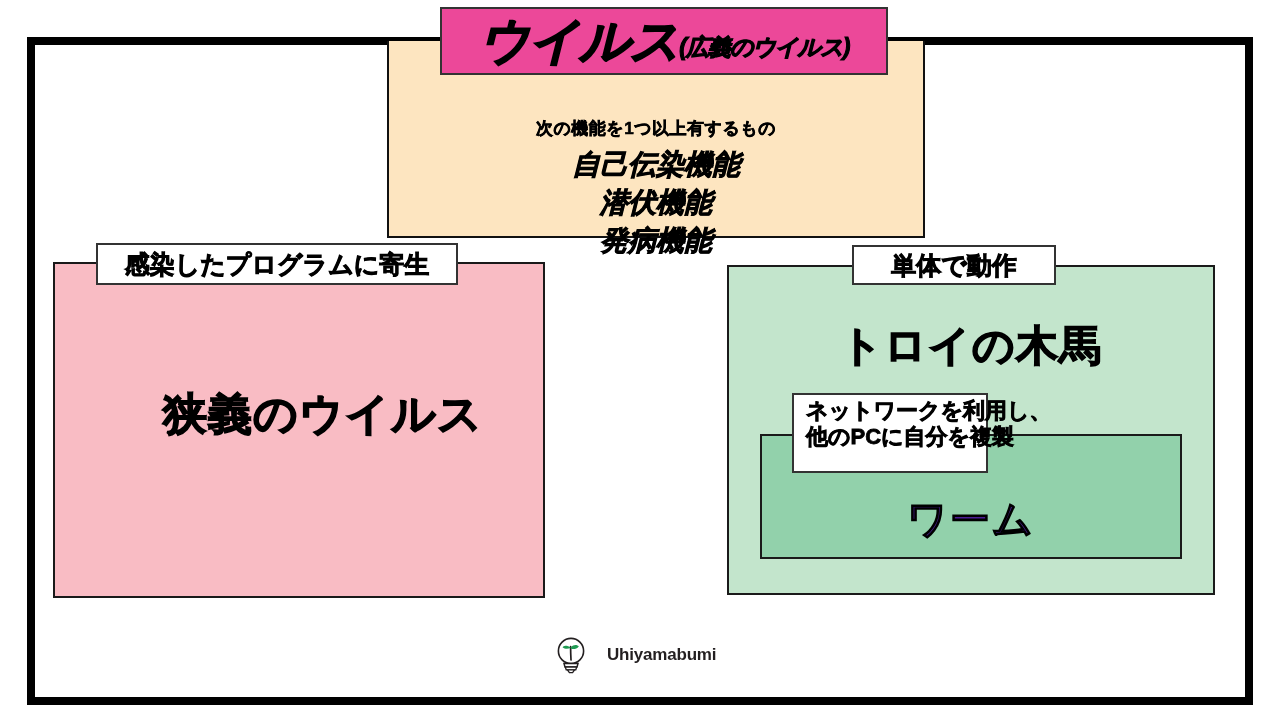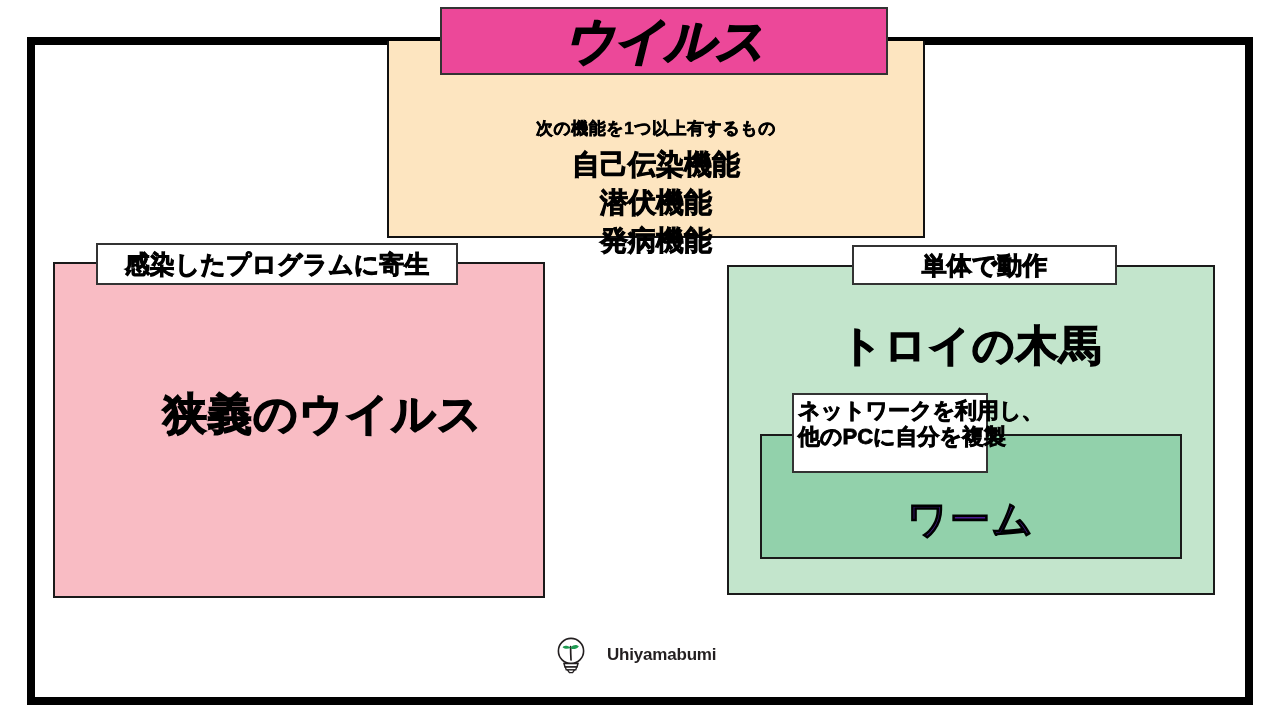--- a/index.html
+++ b/index.html
@@ -49,20 +49,21 @@
   .virus-subtitle {
     margin-top: 76px;
     font-size: 17px;
     font-weight: bold;
     color: #000000;
     letter-spacing: 0.5px;
     -webkit-text-stroke: 0.6px #000;
   }
   .virus-features {
     margin-top: 6px;
+    font-style: italic;
   }
   .virus-feature {
     font-size: 28px;
     font-weight: bold;
     color: #000000;
     line-height: 1.36;
     -webkit-text-stroke: 0.9px #000;
   }
 
   
@@ -151,21 +152,21 @@
     width: 488px;
     height: 330px;
     background: #c3e5cc;
     border: 2px solid #1a1a1a;
     box-sizing: border-box;
   }
   .trojan-label {
     position: absolute;
     left: 852px;
     top: 245px;
-    width: 265px;
+    width: 204px;
     height: 40px;
     background: #ffffff;
     border: 2px solid #333333;
     box-sizing: border-box;
     display: flex;
     align-items: center;
     justify-content: center;
     font-size: 25px;
     font-weight: bold;
     color: #000000;
@@ -210,21 +211,21 @@
   }
   .worm-label {
     position: absolute;
     left: 792px;
     top: 393px;
     width: 196px;
     height: 80px;
     background: #ffffff;
     border: 2px solid #333333;
     box-sizing: border-box;
-    padding: 3px 6px 0 4px;
+    padding: 3px 6px 0 12px;
     font-size: 22px;
     font-weight: bold;
     color: #000000;
     line-height: 1.16;
     -webkit-text-stroke: 0.8px #000;
     white-space: nowrap;
   }
 
   
   .footer-logo {
@@ -258,20 +259,21 @@
     <div class="virus-subtitle">次の機能を1つ以上有するもの</div>
     <div class="virus-features">
       <div class="virus-feature">自己伝染機能</div>
       <div class="virus-feature">潜伏機能</div>
       <div class="virus-feature">発病機能</div>
     </div>
   </div>
 
   <div class="title-box">
     <span class="title-main">ウイルス</span>
+    <span class="title-sub">(広義のウイルス)</span>
   </div>
 
   <div class="virus-narrow-box"></div>
   <div class="virus-narrow-title">狭義のウイルス</div>
   <div class="virus-narrow-label">感染したプログラムに寄生</div>
 
   <div class="trojan-box"></div>
   <div class="trojan-title">トロイの木馬</div>
 
   <div class="worm-box"></div>

